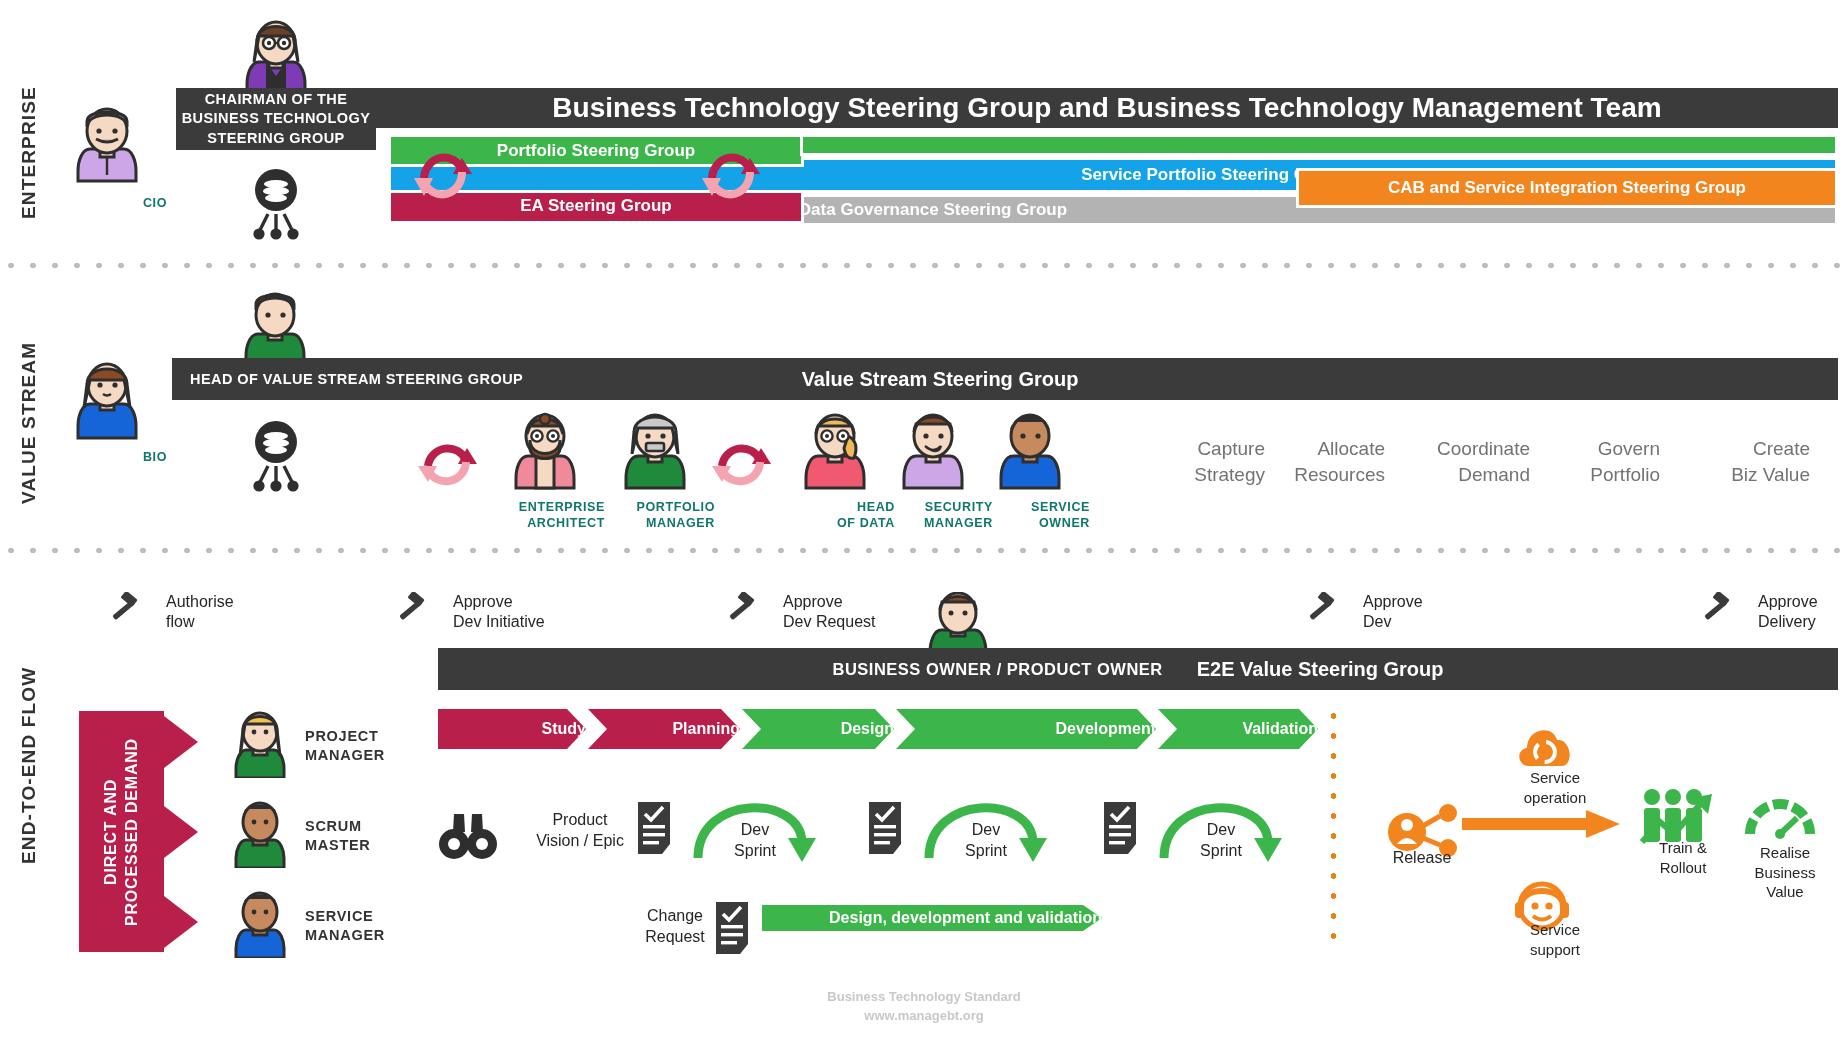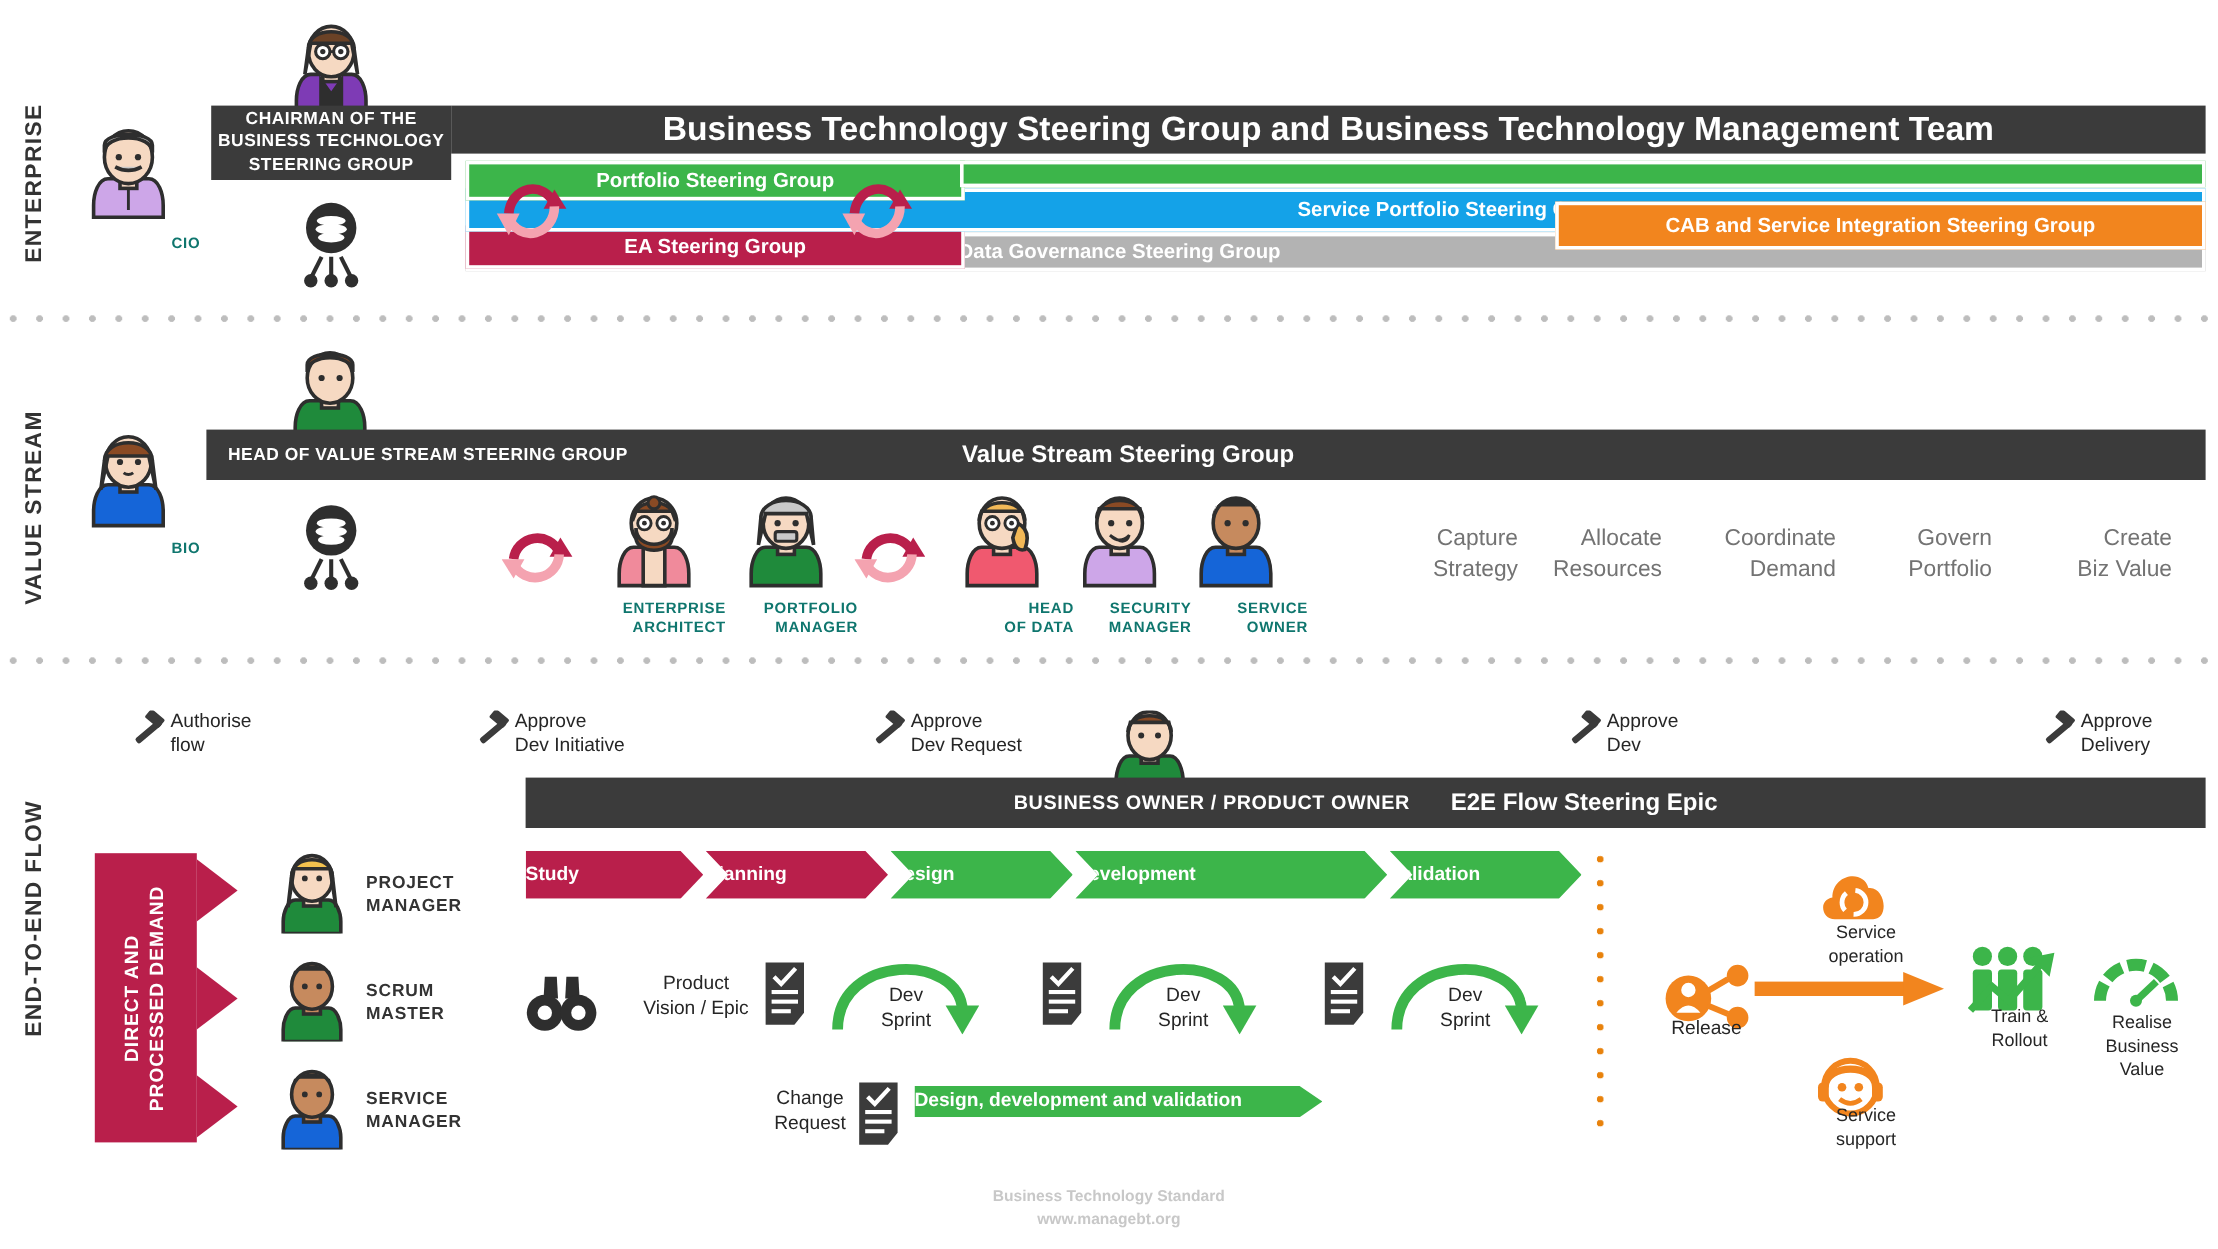--- a/index.html
+++ b/index.html
@@ -22,24 +22,24 @@
   .dark{background:#3b3b3b;}
   .bar.title{font-size:28px;}
   .bar-left-label{position:absolute;left:18px;top:50%;transform:translateY(-50%);
      font-size:14.5px;font-weight:bold;letter-spacing:.03em;color:#fff;text-align:left;line-height:1.25;}
   .white-edge{border:3px solid #fff;}
   
   .cap{position:absolute;text-align:right;font-weight:bold;font-size:12.5px;
        letter-spacing:.05em;color:#0f766e;line-height:1.25;}
   .vs-act{position:absolute;text-align:right;font-size:19px;color:#737373;line-height:1.35;}
   
-  .gav{position:absolute;display:flex;align-items:flex-start;gap:0;}
+  .gav{position:absolute;display:flex;align-items:flex-start;gap:24px;}
   .gav .txt{font-size:16px;line-height:1.25;color:#262626;white-space:nowrap;}
   
-  .chev{position:absolute;display:flex;align-items:center;justify-content:flex-start;
+  .chev{position:absolute;display:flex;align-items:center;justify-content:flex-end;
         color:#fff;font-weight:bold;font-size:16px;
         clip-path:polygon(0 0, calc(100% - 19px) 0, 100% 50%, calc(100% - 19px) 100%, 0 100%);}
   .chev.notch{clip-path:polygon(0 0, calc(100% - 19px) 0, 100% 50%, calc(100% - 19px) 100%, 0 100%, 19px 50%);}
   
   .lbl{position:absolute;text-align:center;font-size:16px;color:#262626;line-height:1.3;}
   .lbl.small{font-size:15px;}
   .role{position:absolute;font-weight:bold;font-size:14.5px;letter-spacing:.05em;
         color:#333;line-height:1.3;}
   .footer{position:absolute;text-align:center;font-size:13px;color:#c8c8c8;
           font-weight:bold;line-height:1.45;}
@@ -350,21 +350,21 @@
   <path d="M16 38 C9 38 5 50 5 60 L5 68 L61 68 L61 60 C61 50 57 38 50 38 Z" fill="#1f8a3b" stroke="#2e2e2e" stroke-width="3"></path>
   <rect x="26" y="32" width="14" height="12" fill="#f6d9c2" stroke="#2e2e2e" stroke-width="3"></rect>
   <ellipse cx="33" cy="21" rx="18" ry="20" fill="#f6d9c2" stroke="#2e2e2e" stroke-width="3"></ellipse>
   <path d="M15 18 C15 0 51 0 51 18 L49 10 L17 10 Z" fill="#8a4a24" stroke="#2e2e2e" stroke-width="3"></path>
   <circle cx="26" cy="21" r="2.5" fill="#2e2e2e"></circle>
     <circle cx="40" cy="21" r="2.5" fill="#2e2e2e"></circle>
 </svg>
 
 <div class="bar dark" style="left:438px;top:648px;width:1400px;height:42px;">
   <span style="font-size:16.5px;letter-spacing:.03em;margin-right:34px;">BUSINESS OWNER / PRODUCT OWNER</span>
-  <span style="font-size:20px;">E2E Flow Steering Epic</span>
+  <span style="font-size:20px;">E2E Value Steering Group</span>
 </div>
 
 <div class="demand" style="left:79px;top:711px;width:85px;height:241px;">
   <div class="t">
     <span>DIRECT AND</span><br>
     <span>PROCESSED DEMAND</span>
   </div>
 </div>
 <div class="dtri" style="left:164px;top:716px;"></div>
 <div class="dtri" style="left:164px;top:806px;"></div>

